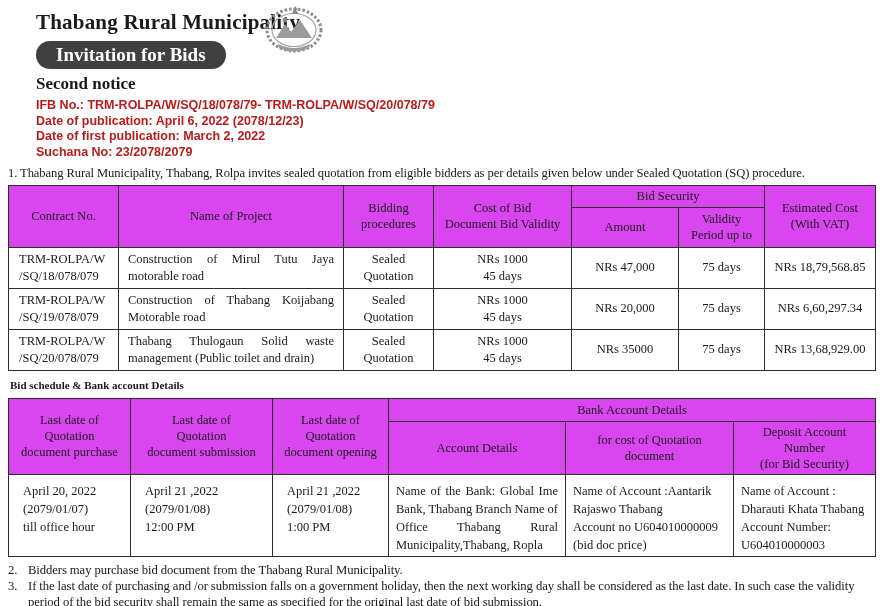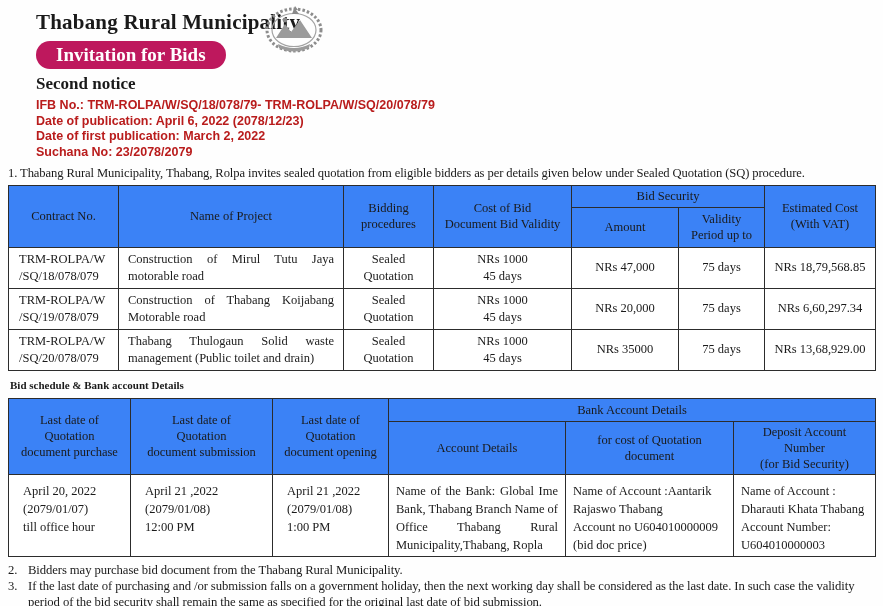--- a/index.html
+++ b/index.html
@@ -14,33 +14,33 @@
   }
   
   .doc-header { position:relative; text-align:left; padding-top:10px;margin-left:36px; }
   .emblem {
     position:absolute; left:226px; top:2px; width:64px; height:54px;
   }
   .title { font-size:21px; font-weight:bold; letter-spacing:.2px; line-height:24px; }
   .subtitle { font-size:15px; font-weight:bold; line-height:20px; margin-top:2px; }
   .banner-wrap { margin-top:7px; }
   .banner {
-    display:inline-block; background:#be185d; color:#fff;
+    display:inline-block; background:#404040; color:#fff;
     font-size:19px; font-weight:bold; line-height:21px;
     padding:3px 20px 4px; border-radius:16px;
   }
   .second-notice { font-size:17px; font-weight:bold; line-height:22px; margin-top:4px; }
   .meta { margin-top:3px; font-family:"Liberation Sans", sans-serif; font-weight:bold; font-size:12.5px; line-height:15px; color:#b91c1c; }
   .meta div { margin-top:0.5px; }
   
   .intro { margin:6px 8px 0 8px; font-size:12.6px; line-height:15px; letter-spacing:-0.1px; }
   
   table { border-collapse:collapse; table-layout:fixed; margin:4px 0 0 8px; width:867px; font-size:12.5px; }
   th, td { border:1px solid #2c2c2c; padding:2px 5px; vertical-align:middle; }
-  th { background:#3b82f6; font-weight:normal; text-align:center; line-height:16px; }
+  th { background:#d946ef; font-weight:normal; text-align:center; line-height:16px; }
   tbody td { background:#fff; text-align:center; line-height:17px; }
   .pre { white-space:pre-line; }
   #bid-table thead tr:first-child th { height:22px; }
   #bid-table thead tr:last-child th { height:40px; }
   #bid-table tbody tr td { height:38px; }
   #bid-table td.contract { text-align:left; padding-left:10px; }
   #bid-table td.project { text-align:justify; padding:3px 9px; }
   .section-heading { margin:6px 0 0 10px; font-size:11px; font-weight:bold; line-height:17px; }
   #schedule-table thead tr:first-child th { height:23px; }
   #schedule-table thead tr:last-child th { height:52px; }

